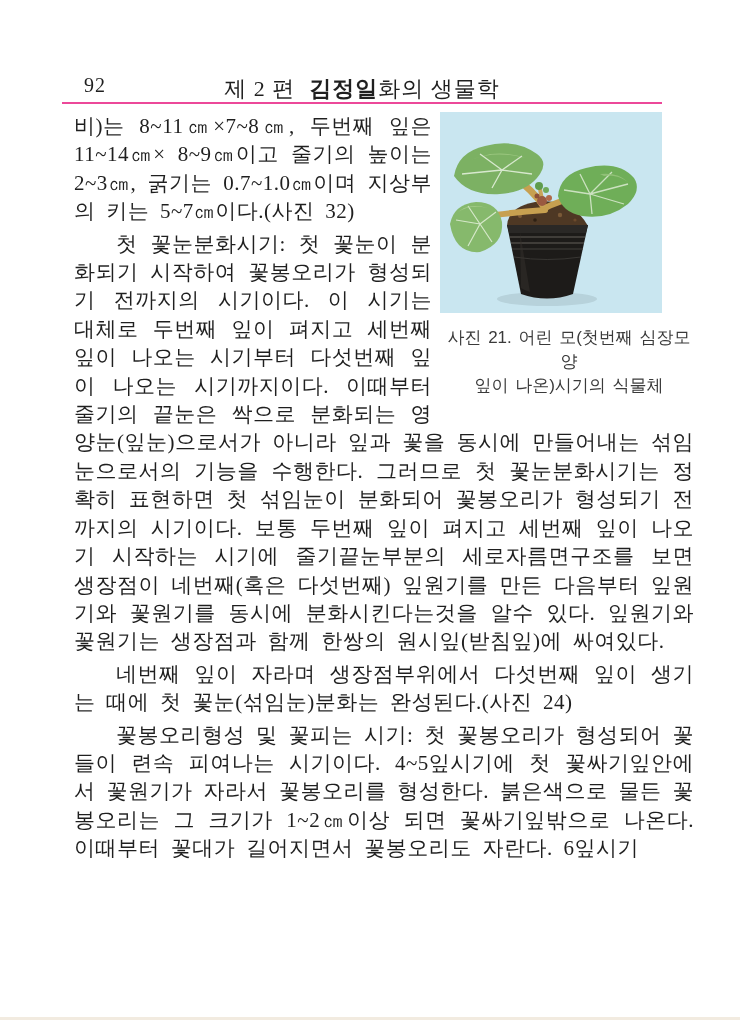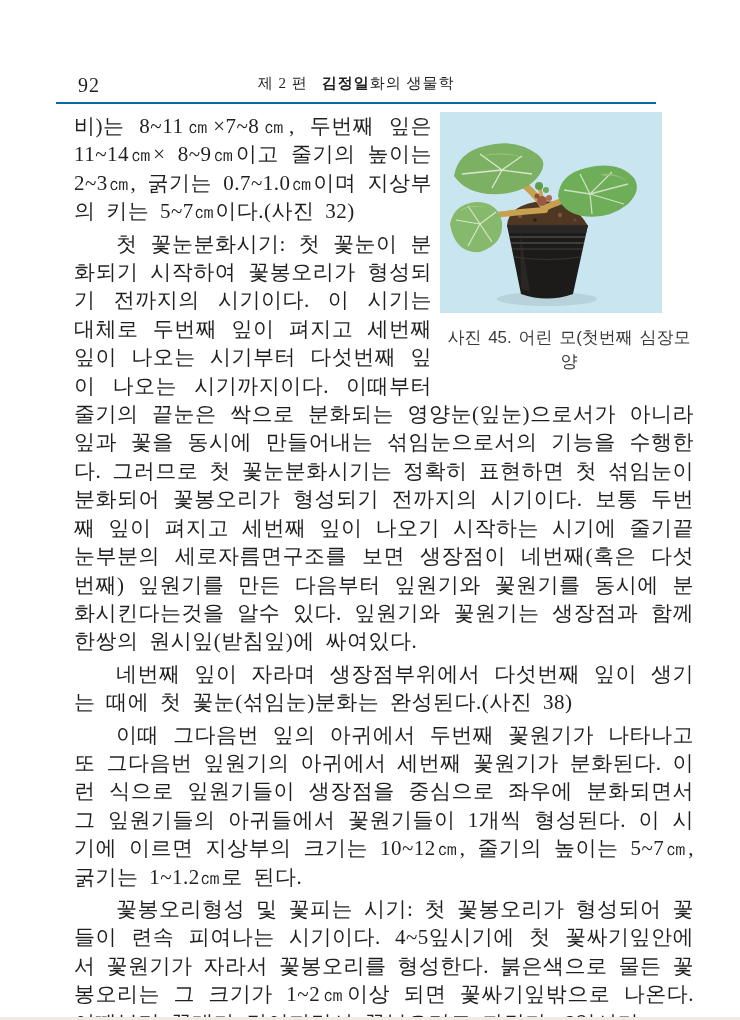--- a/index.html
+++ b/index.html
@@ -3,29 +3,29 @@
 <meta charset="utf-8">
 <style>
   html,body { margin:0; padding:0; background:#ffffff; }
   .page {
     position:relative; width:740px; height:1020px; background:#ffffff;
     overflow:hidden; font-family:"Liberation Serif","DejaVu Serif",serif;
     color:#1f1f1f;
   }
   
   .header {
-    position:absolute; left:56px; top:74px; width:600px;
-    border-bottom:2px solid #0369a1; padding-bottom:6px; height:22px;
+    position:absolute; left:62px; top:74px; width:600px;
+    border-bottom:2px solid #ec4899; padding-bottom:6px; height:22px;
   }
   .pagenum {
     position:absolute; left:22px; top:0; font-size:20px; letter-spacing:1px;
   }
   .htitle {
     position:absolute; left:0; top:0; width:100%; text-align:center;
-    font-size:15px; letter-spacing:1px;
+    font-size:22px; letter-spacing:1px;
   }
   .htitle .section { margin-right:14px; }
   .htitle b { font-weight:bold; }
   
   .bodytext {
     position:absolute; left:70px; top:108px; width:628px;
     font-size:21px; line-height:28.4px; text-align:justify;
     letter-spacing:0.5px; word-spacing:5px;
   }
   .bodytext p { margin:4px; }
@@ -99,25 +99,25 @@
         <path d="M18,100 Q30,92 48,96 Q34,92 24,96 Z" fill="#aed191" opacity="0.8"></path>
 
         <path d="M118,84 Q120,62 146,56 Q178,48 194,66 Q202,78 188,92 Q168,108 142,104 Q122,100 118,84 Z" fill="#6fae58"></path>
         <path d="M150,82 L124,78 M150,82 L140,62 M150,82 L172,60 M150,82 L188,72 M150,82 L184,92 M150,82 L152,102" stroke="#dcead2" stroke-width="1.3" fill="none" opacity="0.85"></path>
         <path d="M160,62 Q178,60 188,70 Q176,62 164,64 Z" fill="#98c47e" opacity="0.85"></path>
 
         <circle cx="99" cy="74" r="4" fill="#5f9c4d"></circle>
         <circle cx="106" cy="78" r="3" fill="#6faa5a"></circle>
       </svg>
       <div class="caption">
-        <div>사진 45.  어린 모(첫번째 심장모양</div>
+        <div>사진 21.  어린 모(첫번째 심장모양</div>
+        <div>잎이 나온)시기의 식물체</div>
       </div>
     </div>
 
     <p class="para">비)는 8~11㎝×7~8㎝, 두번째 잎은 11~14㎝× 8~9㎝이고 줄기의 높이는 2~3㎝, 굵기는 0.7~1.0㎝이며 지상부의 키는 5~7㎝이다.(사진 32)</p>
     <p class="para indent">첫 꽃눈분화시기: 첫 꽃눈이 분화되기 시작하여 꽃봉오리가 형성되기 전까지의 시기이다. 이 시기는 대체로 두번째 잎이 펴지고 세번째 잎이 나오는 시기부터 다섯번째 잎이 나오는 시기까지이다. 이때부터 줄기의 끝눈은 싹으로 분화되는 영양눈(잎눈)으로서가 아니라 잎과 꽃을 동시에 만들어내는 섞임눈으로서의 기능을 수행한다. 그러므로 첫 꽃눈분화시기는 정확히 표현하면 첫 섞임눈이 분화되어 꽃봉오리가 형성되기 전까지의 시기이다. 보통 두번째 잎이 펴지고 세번째 잎이 나오기 시작하는 시기에 줄기끝눈부분의 세로자름면구조를 보면 생장점이 네번째(혹은 다섯번째) 잎원기를 만든 다음부터 잎원기와 꽃원기를 동시에 분화시킨다는것을 알수 있다. 잎원기와 꽃원기는 생장점과 함께 한쌍의 원시잎(받침잎)에 싸여있다.</p>
-    <p class="para indent">네번째 잎이 자라며 생장점부위에서 다섯번째 잎이 생기는 때에 첫 꽃눈(섞임눈)분화는 완성된다.(사진 38)</p>
-    <p class="para indent">이때 그다음번 잎의 아귀에서 두번째 꽃원기가 나타나고 또 그다음번 잎원기의 아귀에서 세번째 꽃원기가 분화된다. 이런 식으로 잎원기들이 생장점을 중심으로 좌우에 분화되면서 그 잎원기들의 아귀들에서 꽃원기들이 1개씩 형성된다. 이 시기에 이르면 지상부의 크기는 10~12㎝, 줄기의 높이는 5~7㎝, 굵기는 1~1.2㎝로 된다.</p>
+    <p class="para indent">네번째 잎이 자라며 생장점부위에서 다섯번째 잎이 생기는 때에 첫 꽃눈(섞임눈)분화는 완성된다.(사진 24)</p>
     <p class="para indent">꽃봉오리형성 및 꽃피는 시기: 첫 꽃봉오리가 형성되어 꽃들이 련속 피여나는 시기이다. 4~5잎시기에 첫 꽃싸기잎안에서 꽃원기가 자라서 꽃봉오리를 형성한다. 붉은색으로 물든 꽃봉오리는 그 크기가 1~2㎝이상 되면 꽃싸기잎밖으로 나온다. 이때부터 꽃대가 길어지면서 꽃봉오리도 자란다. 6잎시기</p>
   </div>
 
   <div class="page-edge"></div>
 </div>
 
 </body></html>

